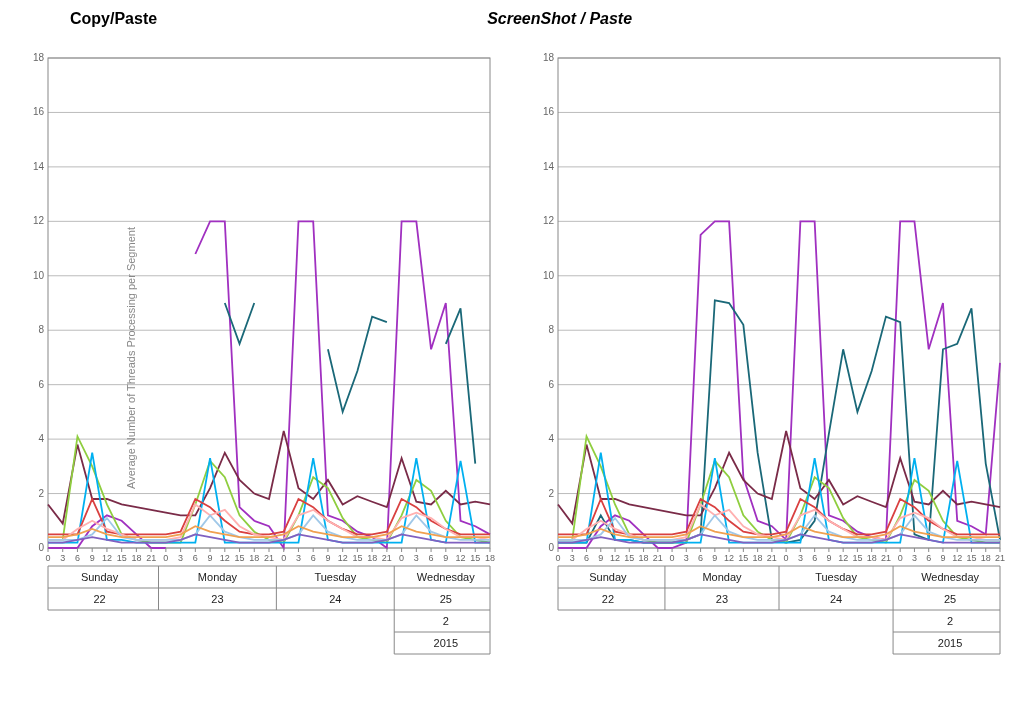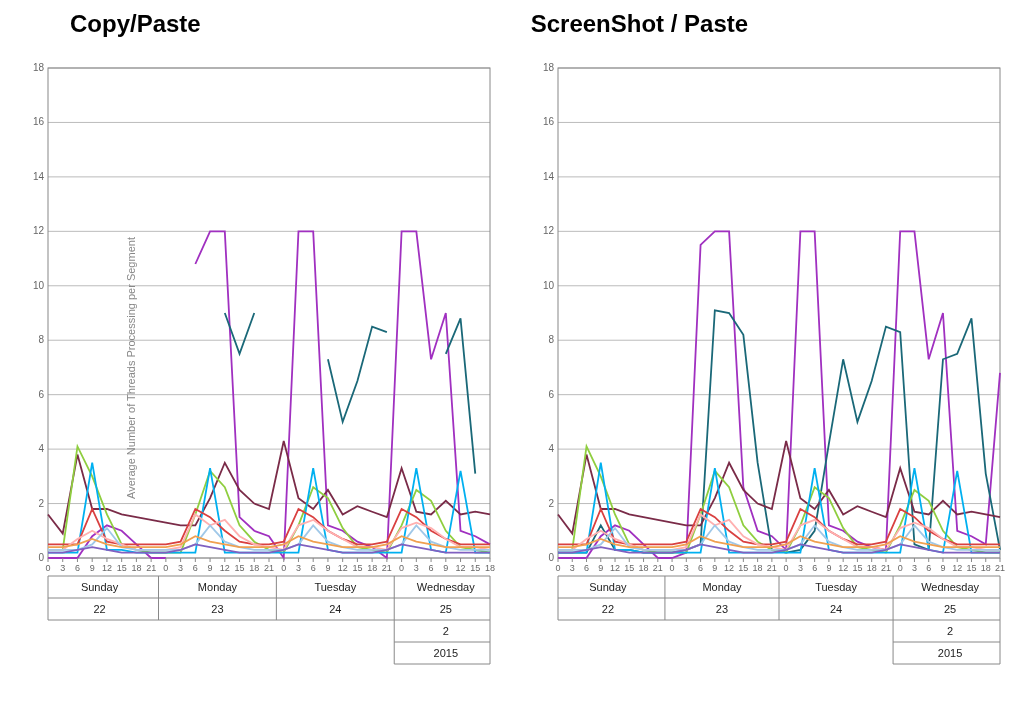--- a/index.html
+++ b/index.html
@@ -9,25 +9,25 @@
     background: #fff;
     width: 1024px;
     box-sizing: border-box;
   }
   .titles {
     display: flex;
     margin-bottom: 20px;
   }
   .title {
     font-weight: bold;
-    font-size: 24px;
+    font-size: 16px;
     color: #000;
   }
   .title-left { margin-left: 60px; }
-  .title-right { margin-left: 330px; }
+  .title-right { margin-left: 330px; font-style: italic; }
   .charts {
     display: flex;
     gap: 30px;
   }
   .chart-wrap {
     position: relative;
   }
   .ylabel {
     position: absolute;
     left: -10px;

